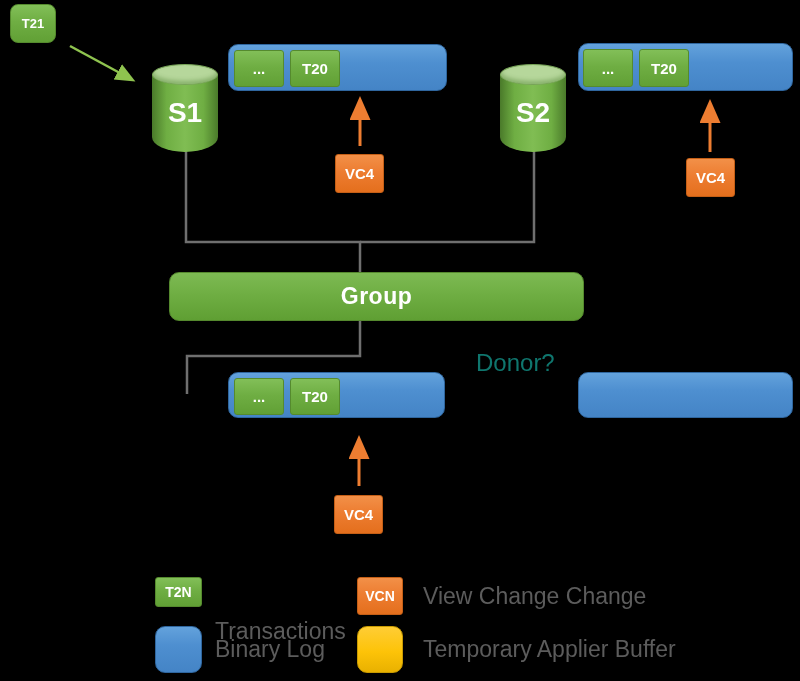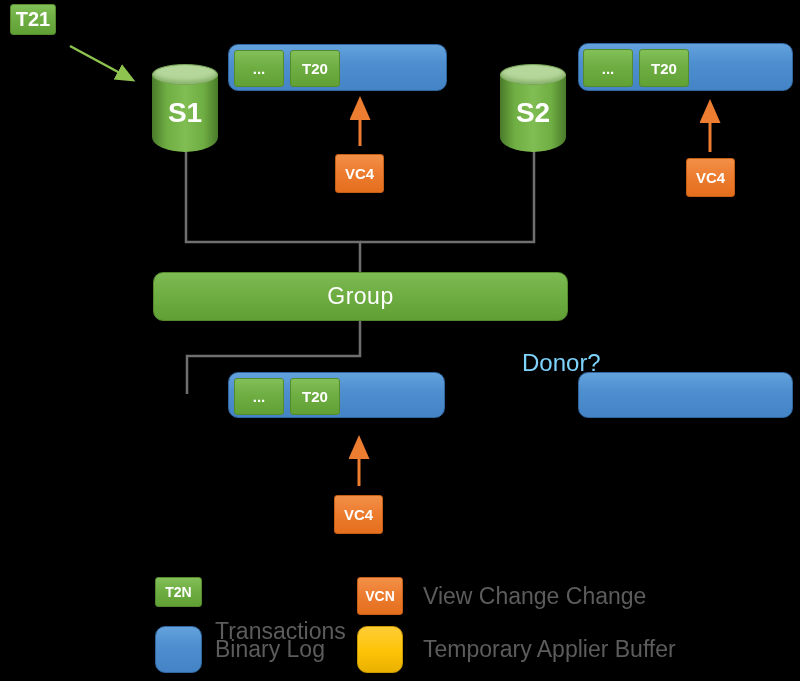--- a/index.html
+++ b/index.html
@@ -28,21 +28,21 @@
     border:1px solid #2f669e;border-radius:10px;box-sizing:border-box;
   }
   .yellow-box{
     background:linear-gradient(180deg,#ffcd35 0%,#fdc308 55%,#e9b100 100%);
     border:1px solid #c89a00;border-radius:10px;box-sizing:border-box;
   }
   .group-box{
     background:linear-gradient(180deg,#7dba53 0%,#6fae43 45%,#5f9f33 100%);
     border:1px solid #55892e;border-radius:10px;
     display:flex;align-items:center;justify-content:center;
-    color:#fff;font-size:23px;font-weight:400;letter-spacing:.5px;
+    color:#fff;font-size:23px;font-weight:700;letter-spacing:.5px;margin-left:16px;
   }
 
   
   .cylinder{position:absolute;}
   .cyl-body{position:absolute;left:0;right:0;top:10px;bottom:0;
     border-radius:0 0 50% 50% / 0 0 15px 15px;}
   .cyl-top{position:absolute;left:0;right:0;top:0;height:21px;border-radius:50%;box-sizing:border-box;}
   .green-cyl .cyl-body{
     background:linear-gradient(90deg,#4a7a2a 0%,#6fae43 22%,#80bd53 50%,#6fae43 78%,#4a7a2a 100%);
   }
@@ -53,21 +53,21 @@
   .orange-cyl .cyl-body{
     background:linear-gradient(90deg,#b0571a 0%,#ed7d31 22%,#f28e44 50%,#ed7d31 78%,#b0571a 100%);
   }
   .orange-cyl .cyl-top{
     background:#f5c7a0;border:1px solid #d0判f6b3a;border:1px solid #cf7a36;
     box-shadow:inset 0 -3px 4px rgba(190,100,30,.45);
   }
   .cyl-label{position:absolute;left:0;right:0;text-align:center;
     color:#fff;font-weight:700;font-size:28px;}
 
-  .gray-text{color:#7dd3fc;margin-left:46px;}
+  .gray-text{color:#0f766e;}
   .legend-label{position:absolute;display:flex;align-items:center;
     font-size:23px;color:#5c5c5c;}
 </style>
 </head>
 <body>
 
 <div class="canvas">
 
   <svg class="layer">
     <defs>
@@ -83,21 +83,21 @@
     <polyline points="534,150 534,242 360,242" fill="none" stroke="#6f6f6f" stroke-width="2.5"></polyline>
     <polyline points="360,319 360,356 187,356 187,394" fill="none" stroke="#6f6f6f" stroke-width="2.5"></polyline>
 
     <line x1="70" y1="46" x2="131" y2="79" stroke="#8fc34f" stroke-width="2.5" marker-end="url(#ah-green)"></line>
 
     <line x1="360" y1="146" x2="360" y2="102" stroke="#ed7d31" stroke-width="3" marker-end="url(#ah-orange)"></line>
     <line x1="710" y1="152" x2="710" y2="105" stroke="#ed7d31" stroke-width="3" marker-end="url(#ah-orange)"></line>
     <line x1="359" y1="486" x2="359" y2="441" stroke="#ed7d31" stroke-width="3" marker-end="url(#ah-orange)"></line>
   </svg>
 
-  <div class="abs chip green-chip" style="left:10px;top:4px;width:46px;height:31px;font-size:20px;">T21</div>
+  <div class="abs chip green-chip" style="left:10px;top:4px;width:46px;height:39px;font-size:13px;border-radius:8px;">T21</div>
 
   <div class="cylinder green-cyl" style="left:152px;top:64px;width:66px;height:88px;">
     <div class="cyl-body"></div>
     <div class="cyl-top"></div>
     <div class="cyl-label" style="top:33px;">S1</div>
   </div>
   <div class="abs blue-box" style="left:228px;top:44px;width:219px;height:47px;">
     <div class="abs chip green-chip" style="left:5px;top:5px;width:50px;height:37px;font-size:15px;">...</div>
     <div class="abs chip green-chip" style="left:61px;top:5px;width:50px;height:37px;font-size:15px;">T20</div>
   </div>

